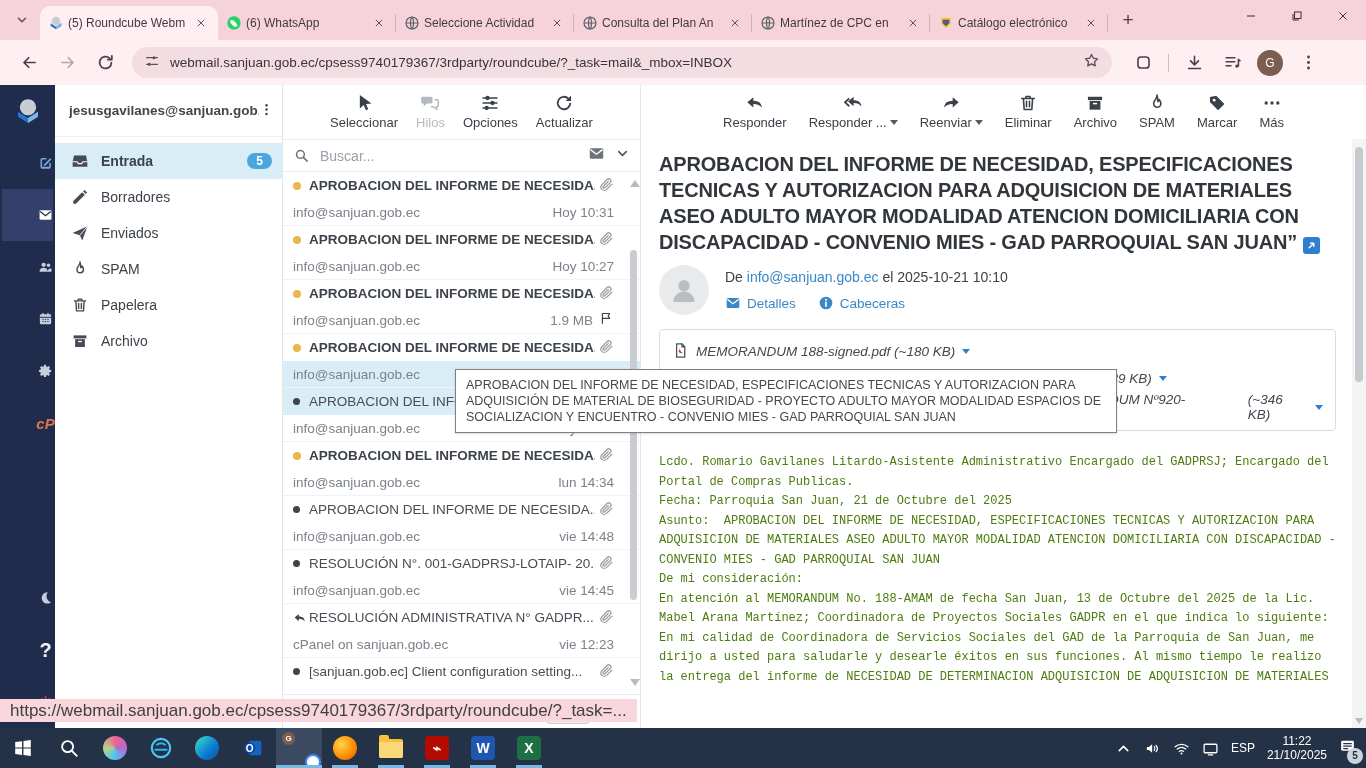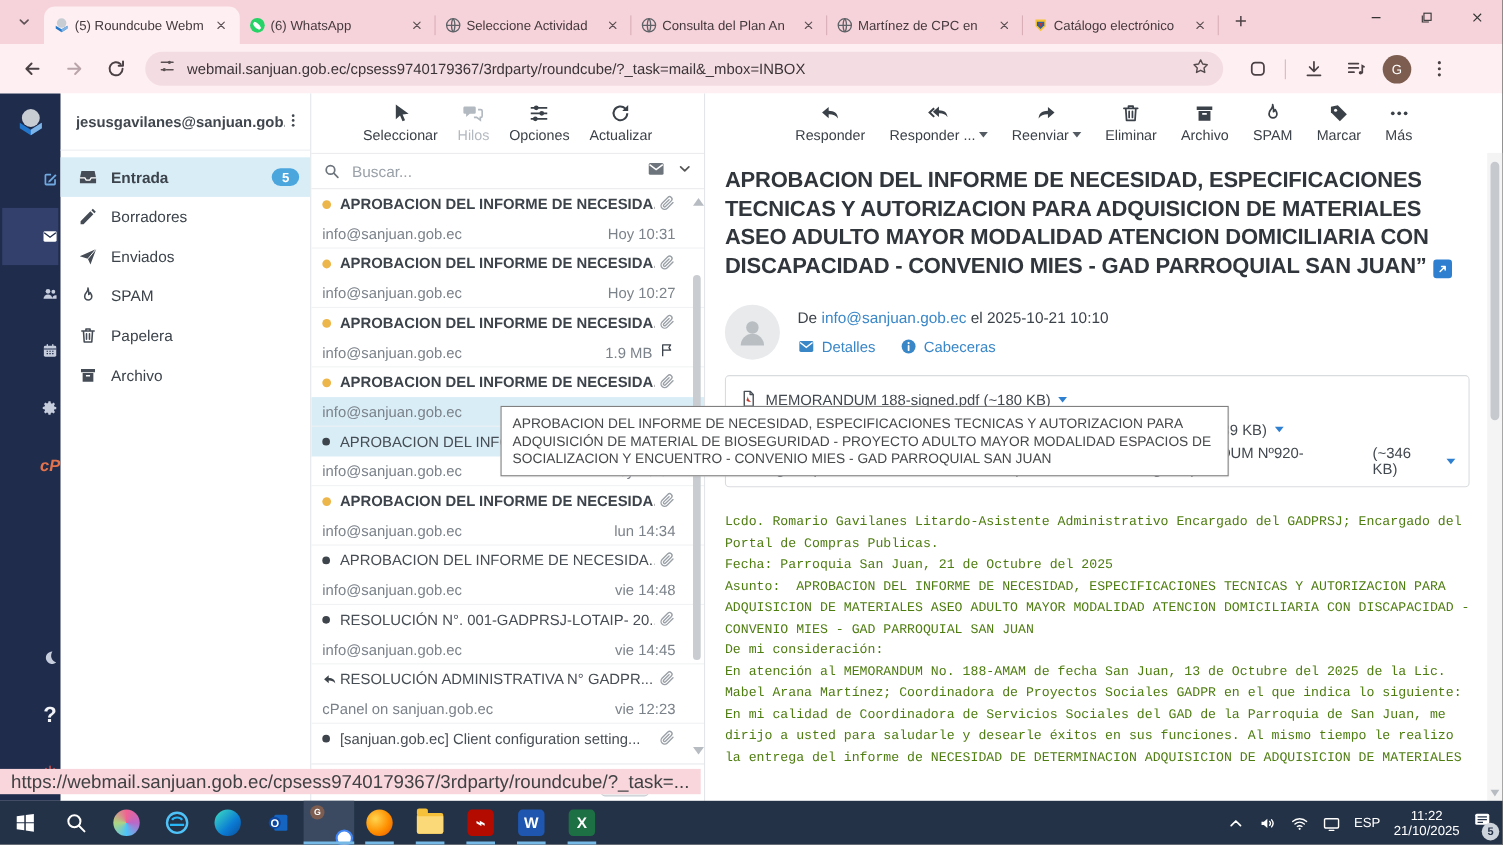--- a/index.html
+++ b/index.html
@@ -105,31 +105,31 @@
   .pginfo{flex:1;text-align:center;color:#595f67;}
   .pagebox{width:44px;height:24px;border:1px solid #c8cdd2;border-radius:4px;background:#eceeef;display:flex;align-items:center;justify-content:center;color:#3f454c;margin:0 4px;}
 
   
   .reader{flex:1;display:flex;flex-direction:column;position:relative;}
   .rtoolbar{height:54px;display:flex;align-items:flex-start;justify-content:center;gap:10px;padding-top:6px;}
   .rcontent{flex:1;padding:12px 30px 0 18px;overflow:hidden;}
   .msgsubject{font-size:20px;line-height:26px;font-weight:bold;color:#30363c;letter-spacing:-0.2px;max-width:680px;}
   .extlink{display:inline-flex;width:17px;height:17px;background:#2f7fd0;border-radius:3px;vertical-align:-2px;margin-left:6px;align-items:center;justify-content:center;color:#fff;}
   .extlink svg{width:11px;height:11px;}
-  .senderblock{display:flex;margin-top:22px;}
+  .senderblock{display:flex;margin-top:10px;}
   .msgavatar{width:50px;height:50px;border-radius:50%;background:#e8eaec;color:#b9bec3;display:flex;align-items:center;justify-content:center;margin-right:16px;}
   .msgavatar svg{width:34px;height:34px;}
   .fromline{font-size:14px;color:#3c4249;margin-top:4px;}
   .fromline a{color:#3a87c8;text-decoration:none;}
   .hdrlinks{display:flex;gap:22px;margin-top:10px;font-size:13.5px;}
   .hdrlink{color:#3a87c8;display:flex;align-items:center;gap:6px;}
   .hdrlink svg{width:16px;height:16px;}
   .attachbox{border:1px solid #d9dcdf;border-radius:4px;margin-top:14px;padding:8px 12px;max-width:682px;position:relative;}
   .attrow{display:flex;align-items:center;gap:34px;min-height:27px;}
-  .attitem{display:flex;align-items:center;font-size:13.5px;color:#42484f;}
+  .attitem{display:flex;align-items:center;font-size:13.5px;color:#42484f;font-style:italic;}
   .attitem svg{width:17px;height:17px;color:#4a5158;margin-right:7px;}
   .attitem .acaret{width:0;height:0;border-left:4px solid transparent;border-right:4px solid transparent;border-top:5px solid #2f7fd0;margin-left:7px;}
   .attfrag{margin-left:431px;}
   .msgbody{margin-top:22px;font-family:"Liberation Mono","DejaVu Sans Mono",monospace;font-size:12px;line-height:19.5px;color:#4d7c0f;white-space:pre;}
   .rscroll{position:absolute;right:0;top:54px;bottom:0;width:14px;background:#f4f4f4;}
   .rscroll .thumb{position:absolute;left:3px;top:8px;width:8px;height:235px;background:#c6cacf;border-radius:4px;}
   .rscroll .arrow{position:absolute;left:3px;width:0;height:0;border-left:4px solid transparent;border-right:4px solid transparent;}
   .rscroll .down{bottom:4px;border-top:6px solid #b7bcc2;}
 
   

